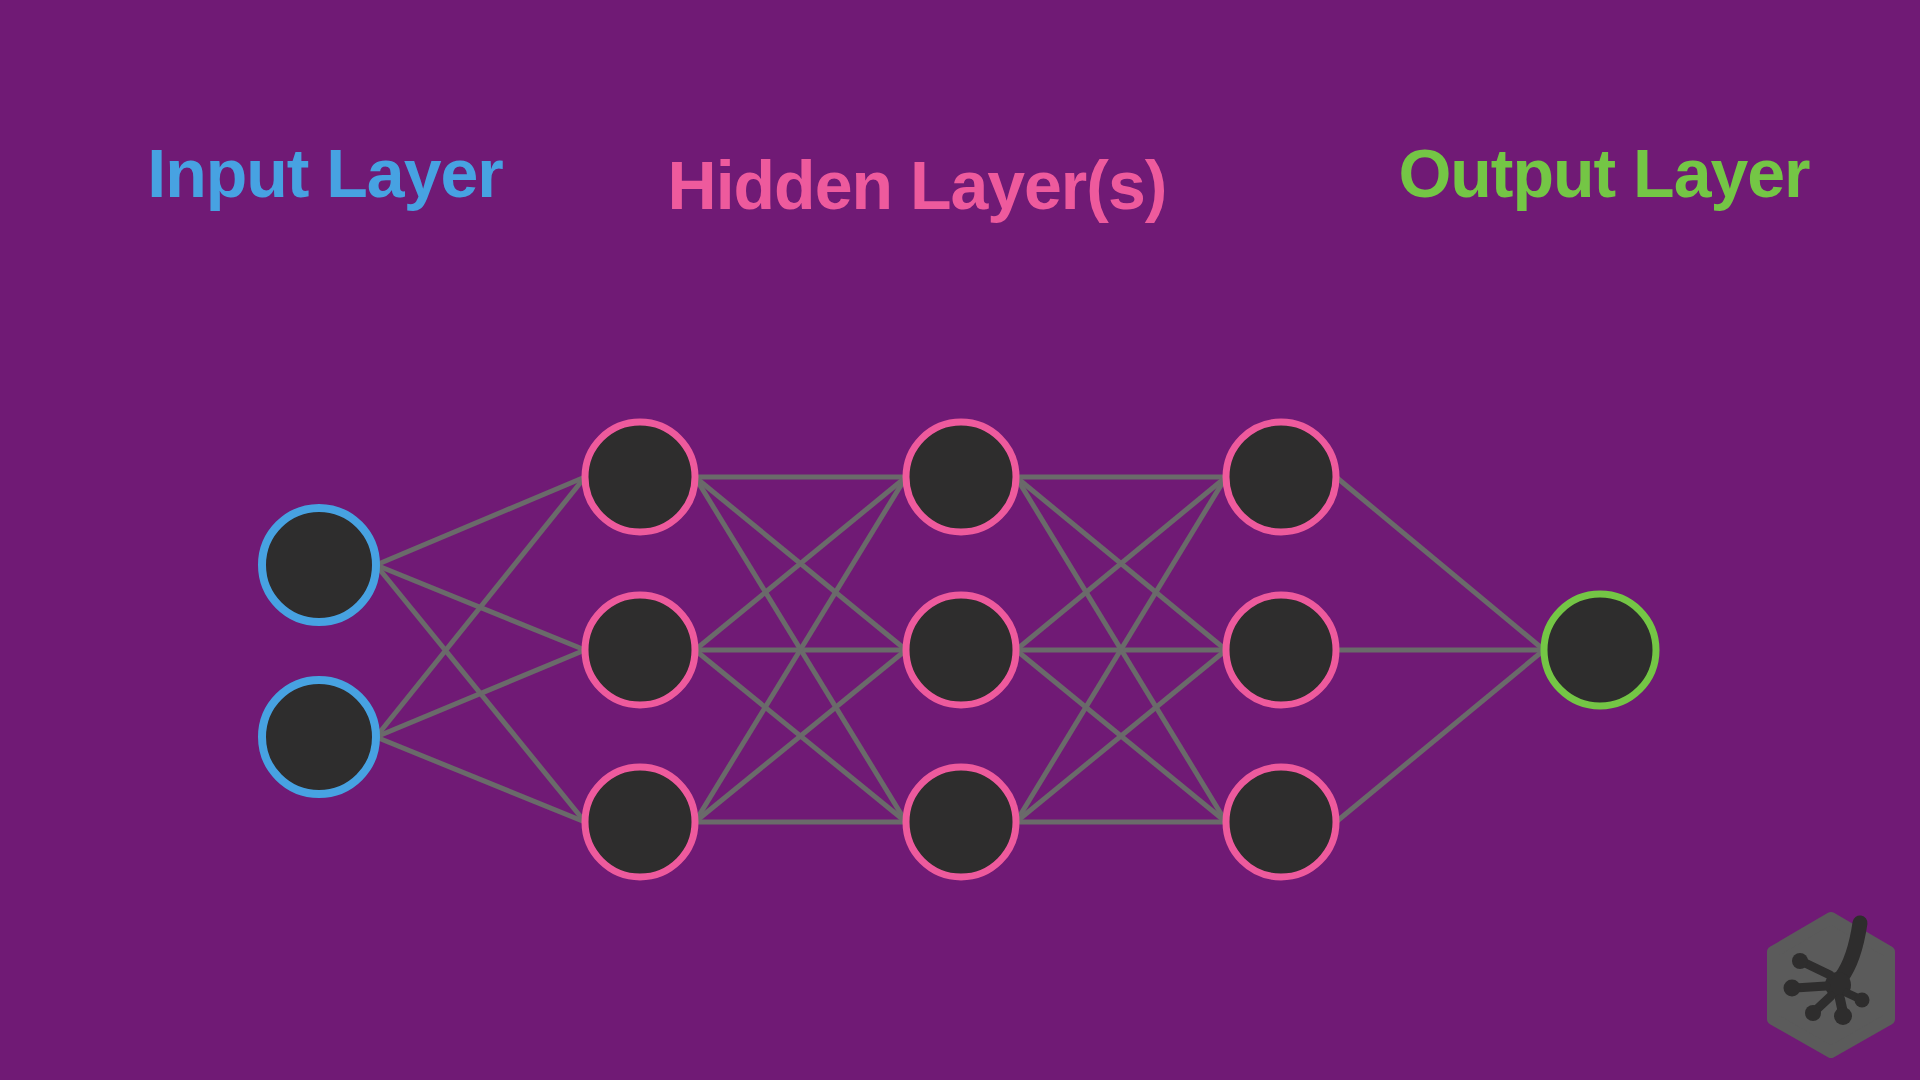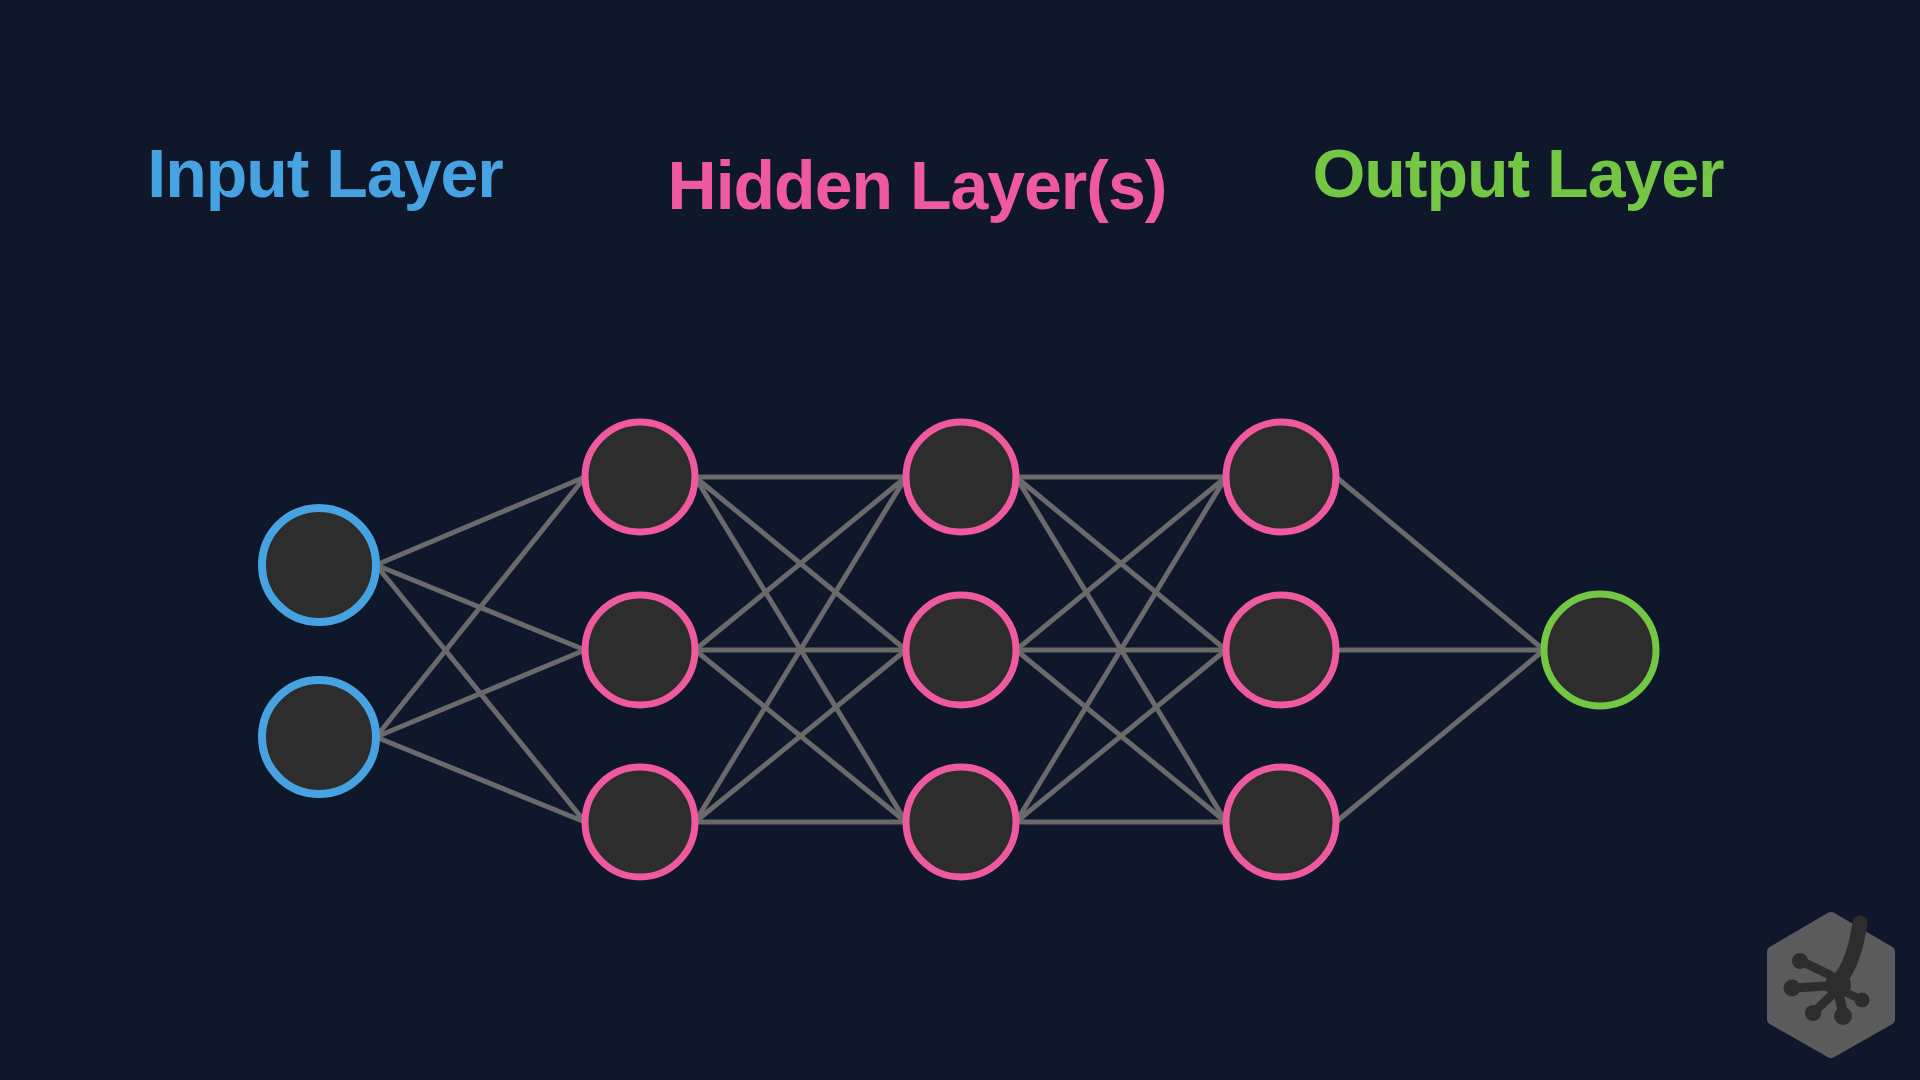--- a/index.html
+++ b/index.html
@@ -20,25 +20,25 @@
     line-height: 1.1;
   }
   .network-svg {
     position: absolute;
     left: 0; top: 0;
   }
 </style>
 </head>
 <body>
 
-<div class="stage" style="background: #0f172a;">
+<div class="stage" style="background: #701a75;">
 
   <div class="layer-label" style="color: rgb(71, 162, 226); left: 325px; top: 136px;">Input Layer</div>
   <div class="layer-label" style="color: rgb(238, 90, 157); left: 917px; top: 136px; margin-top: 12px;">Hidden Layer(s)</div>
-  <div class="layer-label" style="color: rgb(116, 198, 69); left: 1518px; top: 136px;">Output Layer</div>
+  <div class="layer-label" style="color: rgb(116, 198, 69); left: 1604px; top: 136px;">Output Layer</div>
 
   <svg class="network-svg" width="1920" height="1080" viewBox="0 0 1920 1080">
     <g>
         <line x1="376" y1="565" x2="585" y2="477" stroke="#6a6a6a" stroke-width="5"></line>
         <line x1="376" y1="565" x2="585" y2="650" stroke="#6a6a6a" stroke-width="5"></line>
         <line x1="376" y1="565" x2="585" y2="822" stroke="#6a6a6a" stroke-width="5"></line>
         <line x1="376" y1="737" x2="585" y2="477" stroke="#6a6a6a" stroke-width="5"></line>
         <line x1="376" y1="737" x2="585" y2="650" stroke="#6a6a6a" stroke-width="5"></line>
         <line x1="376" y1="737" x2="585" y2="822" stroke="#6a6a6a" stroke-width="5"></line>
         <line x1="695" y1="477" x2="906" y2="477" stroke="#6a6a6a" stroke-width="5"></line>

